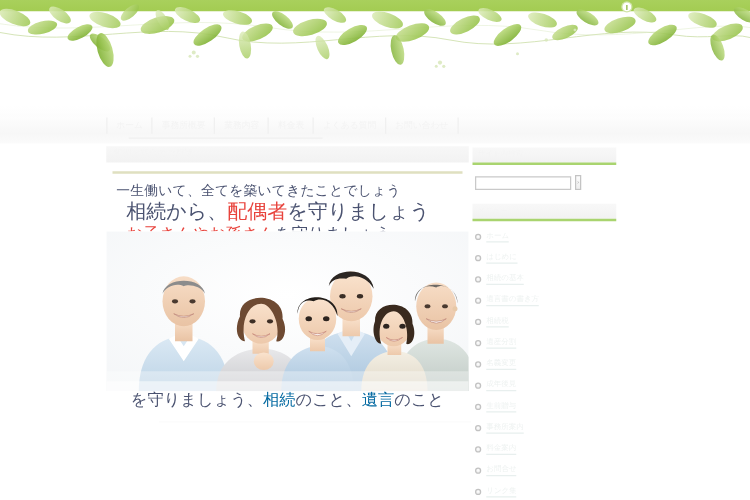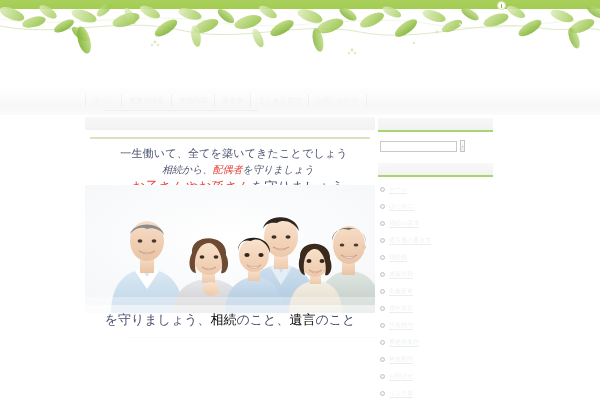--- a/index.html
+++ b/index.html
@@ -103,35 +103,33 @@
   #main-rule {
     position: absolute; left: 5px; top: 22px;
     width: 280px; height: 2px;
     background: #dfe0c0;
   }
 
   
   #hero {
     position: absolute; left: 0; top: 30px;
     width: 290px;
-    text-align: center;
   }
   #hero-line1 {
     font-size: 11px; color: #4a5270;
     letter-spacing: 0.2px;
     line-height: 16px;
     white-space: nowrap;
     margin-left: 8px;
   }
   #hero-line2 {
-    font-size: 10px; color: #4a5270;
+    font-size: 16px; color: #4a5270;
     line-height: 17px;
     white-space: nowrap;
     margin-left: 16px;
-    font-style: italic;
   }
   #hero-line2 .em { color: #e8433c; }
   #hero-line3 {
     font-size: 13px;
     line-height: 17px;
     white-space: nowrap;
     margin-left: 16px;
   }
   #hero-line3 .em { color: #e8433c; }
   #hero-line3 .nv { color: #4a5270; }
@@ -148,21 +146,21 @@
   
   #caption {
     position: absolute; left: 0; top: 196px;
     width: 290px;
     text-align: center;
     font-size: 13px;
     color: #4a5270;
     white-space: nowrap;
     line-height: 18px;
   }
-  #caption .em { color: #000000; font-family: Liberation Serif, serif; }
+  #caption .em { color: #0369a1; font-family: Liberation Serif, serif; }
 
   #main-footer-rule {
     position: absolute; left: 42px; top: 222px;
     width: 250px; height: 1px;
     background: #fbfbfb;
   }
 
   
   #sidebar {
     position: absolute; left: 378px; top: 0;

